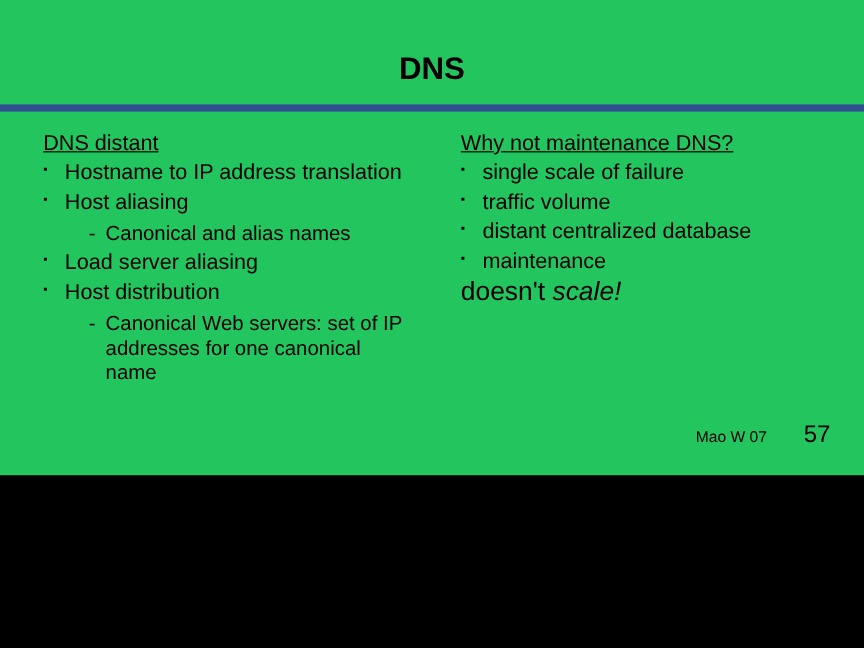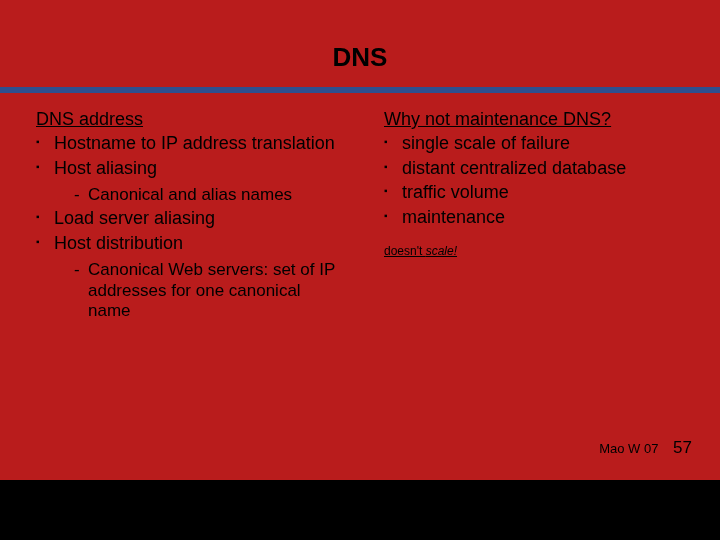--- a/index.html
+++ b/index.html
@@ -1,21 +1,21 @@
 <!DOCTYPE html>
 <html><head>
 <meta charset="utf-8">
 <style>
   * { margin: 0; padding: 0; box-sizing: border-box; }
   html, body { width: 720px; height: 540px; background: #000; font-family: Arial, Helvetica, sans-serif; }
   .slide {
     position: relative;
     width: 720px;
-    height: 480px;
-    background: #b91c1c;
+    height: 396px;
+    background: #22c55e;
   }
   .title {
     text-align: center;
     font-size: 26px;
     font-weight: bold;
     color: #000;
     padding-top: 42px;
     padding-bottom: 14px;
   }
   .rule {
@@ -72,51 +72,50 @@
     line-height: 1.2;
     color: #000;
   }
   ul.sub > li::before {
     content: "-";
     position: absolute;
     left: 0;
     top: 0;
   }
   .tail {
-    font-size: 12px;
-    margin-top: 16px;
+    font-size: 22px;
+    margin-top: 2px;
     color: #000;
-    text-decoration: underline;
   }
   .tail .em { font-style: italic; }
   .footer {
     position: absolute;
     bottom: 22px;
     right: 28px;
     font-size: 13px;
     color: #000;
   }
   .footer .pg {
     display: inline-block;
-    margin-left: 11px;
-    font-size: 17px;
+    margin-left: 27px;
+    font-size: 20px;
   }
 </style>
 </head>
 <body>
 
 <div class="slide">
 
   <div class="title">DNS</div>
   <div class="rule"></div>
 
   <div class="body">
 
     <div class="col col-left">
-      <div class="heading">DNS address</div>
+      <div class="heading">DNS distant</div>
       <ul class="main">
         <li>
           <span>Hostname to IP address translation</span>
         </li>
         <li>
           <span>Host aliasing</span>
           <ul class="sub">
             <li>Canonical and alias names</li>
           </ul>
         </li>
@@ -129,22 +128,22 @@
             <li>Canonical Web servers: set of IP addresses for one canonical name</li>
           </ul>
         </li>
       </ul>
     </div>
 
     <div class="col col-right">
       <div class="heading">Why not maintenance DNS?</div>
       <ul class="main">
         <li>single scale of failure</li>
+        <li>traffic volume</li>
         <li>distant centralized database</li>
-        <li>traffic volume</li>
         <li>maintenance</li>
       </ul>
       <div class="tail">
         <span>doesn't </span><span class="em">scale!</span>
       </div>
     </div>
 
   </div>
 
   <div class="footer">

